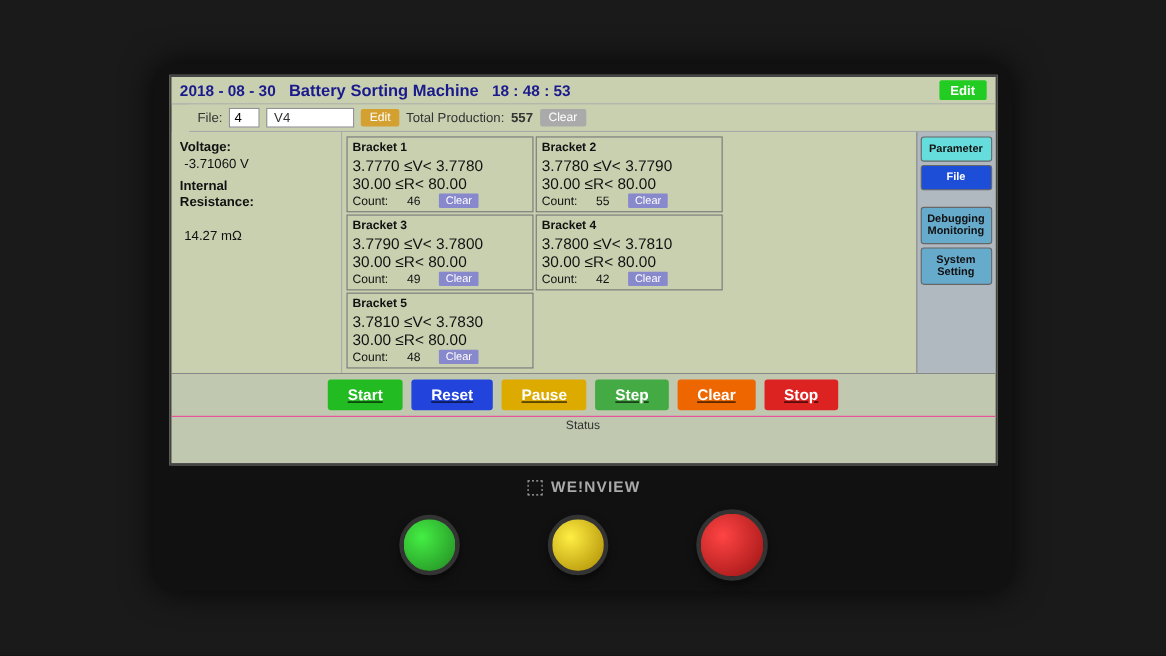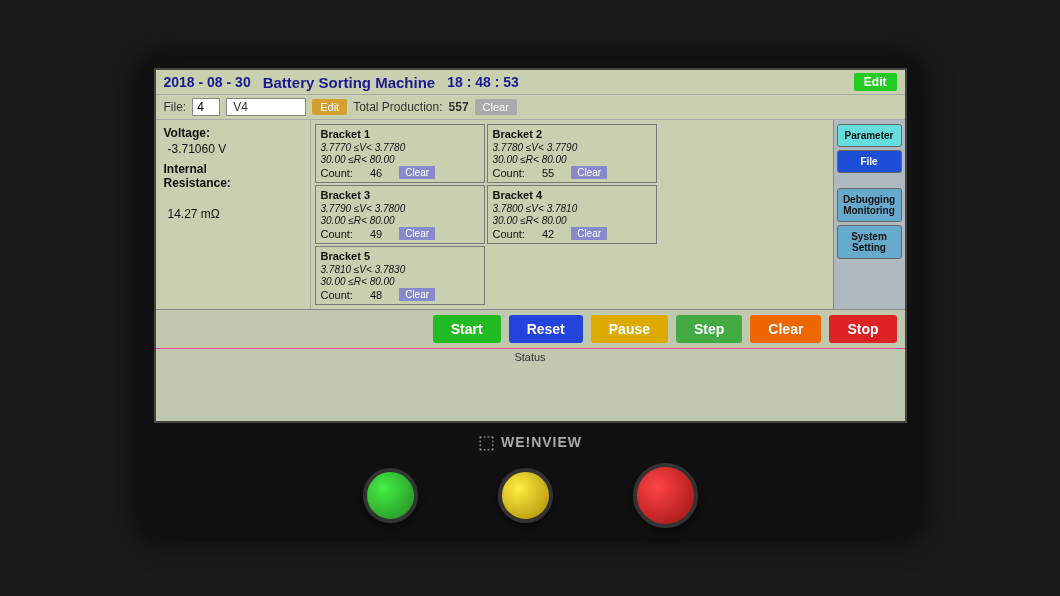--- a/index.html
+++ b/index.html
@@ -80,20 +80,21 @@
     
     .file-bar {
       background: #c8d0b0;
       display: flex;
       align-items: center;
       padding: 3px 8px;
       font-size: 12px;
       color: #333;
       gap: 6px;
       border-bottom: 1px solid #aaa;
+      margin-left: 16px;
     }
     .file-bar input {
       border: 1px solid #888;
       background: white;
       padding: 1px 4px;
       font-size: 12px;
       width: 30px;
     }
     .file-bar .file-name {
       border: 1px solid #888;
@@ -163,22 +164,21 @@
       text-align: left;
       font-size: 11px;
       margin-bottom: 2px;
       color: #111;
     }
     .bracket-row {
       display: flex;
       align-items: center;
       justify-content: space-between;
       margin-bottom: 1px;
-      font-size: 10px;
-      font-style: italic;
+      font-size: 14px;
     }
     .bracket-count-row {
       display: flex;
       align-items: center;
       gap: 17px;
       font-size: 11px;
     }
     .btn-clr {
       background: #8888cc;
       color: white;
@@ -213,24 +213,25 @@
     .sidebar-btn.cyan { background: #66dddd; color: #111; }
     .sidebar-btn.blue { background: #1d4ed8; color: white; }
     .sidebar-btn.debug { background: #66aacc; color: #111; margin-top: 12px; }
     .sidebar-btn.system { background: #66aacc; color: #111; }
 
     
     .action-bar {
       background: #c0c8b0;
       display: flex;
       align-items: center;
-      justify-content: flex-end;
+      justify-content: center;
       gap: 8px;
       padding: 5px 8px;
       border-top: 1px solid #888;
+      text-decoration: underline;
     }
     .action-btn {
       padding: 6px 18px;
       font-size: 14px;
       font-weight: bold;
       border: none;
       cursor: pointer;
       border-radius: 3px;
       color: white;
     }

